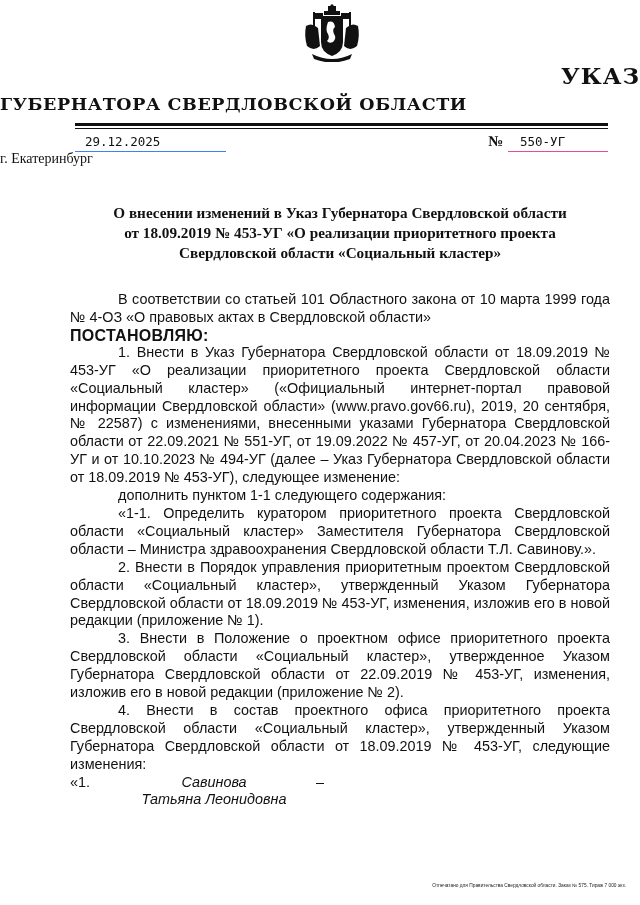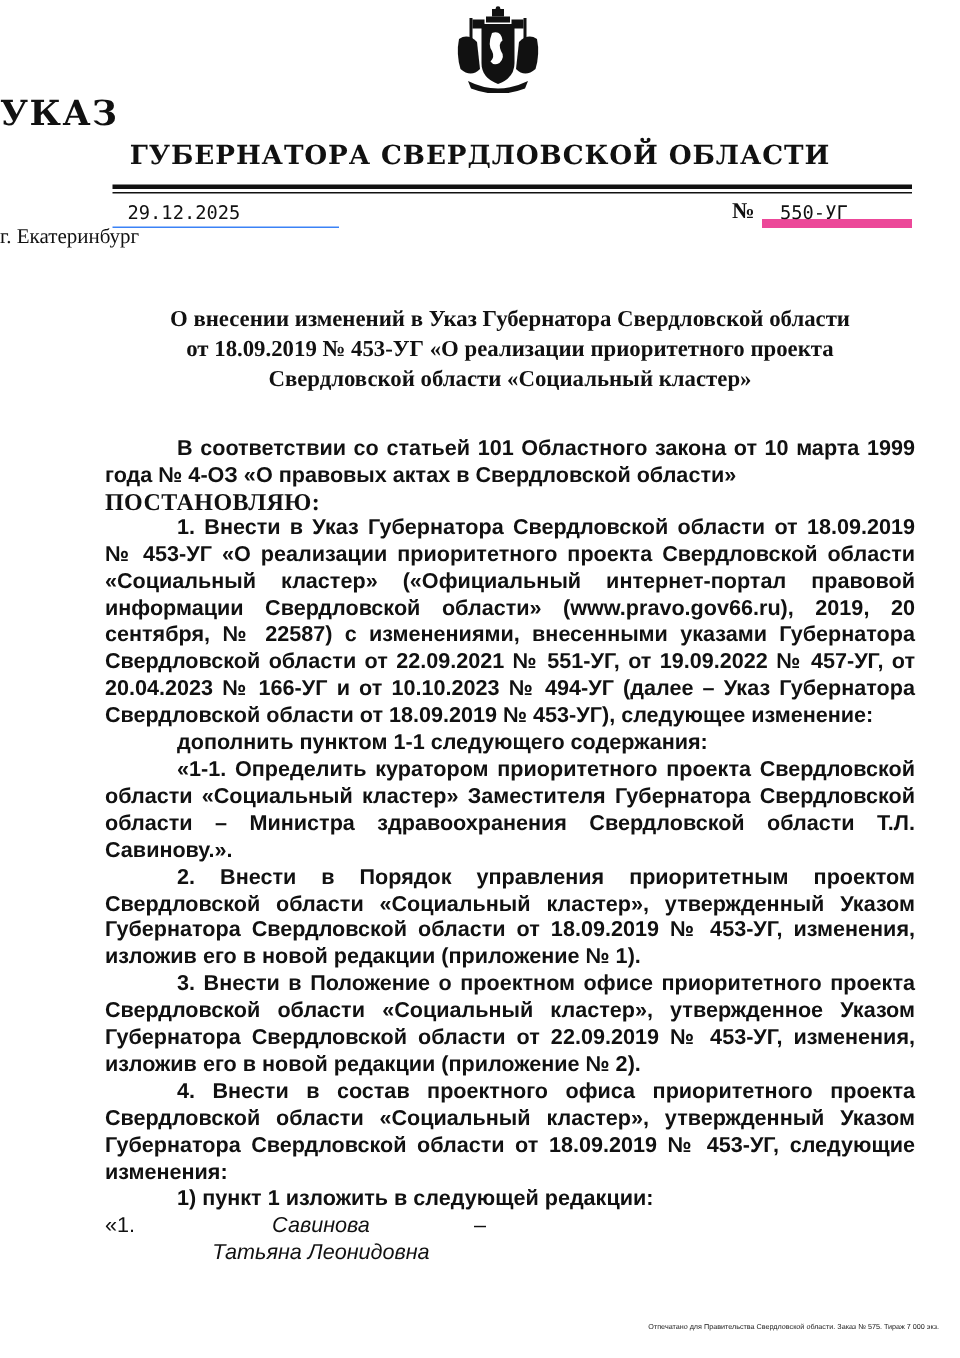--- a/index.html
+++ b/index.html
@@ -1,37 +1,37 @@
 <!DOCTYPE html>
 <html><head>
 <meta charset="utf-8">
 <style>
   html, body { margin: 0; padding: 0; background: #ffffff; }
   body { width: 640px; height: 905px; position: relative; overflow: hidden; color: #111; }
   .page { position: absolute; left: 0; top: 0; width: 640px; height: 905px; }
   .emblem { position: absolute; left: 304px; top: 4px; width: 56px; height: 58px; }
-  .title-main { position: absolute; left: 0; width: 640px; top: 62px; text-align: left;
+  .title-main { position: absolute; left: 0; width: 640px; top: 62px; text-align: right;
     font-family: "DejaVu Serif", serif; font-weight: bold; font-size: 23px; letter-spacing: 1px; }
-  .title-sub { position: absolute; left: 0; width: 640px; top: 94px; text-align: center;
+  .title-sub { position: absolute; left: 0; width: 640px; top: 94px; 
     font-family: "DejaVu Serif", serif; font-weight: bold; font-size: 17.5px; letter-spacing: 0.6px; }
   .rule-thick { position: absolute; left: 75px; width: 533px; top: 123px; height: 3px; background: #111; }
   .rule-thin { position: absolute; left: 75px; width: 533px; top: 128px; height: 1px; background: #111; }
   .date { position: absolute; left: 75px; top: 134px; width: 151px; border-bottom: 1px solid #3b82f6;
     font-family: "DejaVu Sans Mono", monospace; font-size: 12.5px; padding-left: 10px; box-sizing: border-box; height: 18px; }
   .num-label { position: absolute; left: 488px; top: 133px; font-family: "Liberation Serif", serif; font-weight: bold; font-size: 15px; }
-  .num { position: absolute; left: 508px; top: 134px; width: 100px; border-bottom: 6px solid #ec4899;
+  .num { position: absolute; left: 508px; top: 134px; width: 100px; border-bottom: 1px solid #ec4899;
     font-family: "DejaVu Sans Mono", monospace; font-size: 12.5px; padding-left: 12px; box-sizing: border-box; height: 18px; }
   .city { position: absolute; left: 0; width: 584px; top: 151px; text-align: left;
     font-family: "Liberation Serif", serif; font-size: 14px; }
   .heading { position: absolute; left: 60px; width: 560px; top: 203px; text-align: center;
     font-family: "Liberation Serif", serif; font-weight: bold; font-size: 15.2px; line-height: 20px; }
   .body { position: absolute; left: 70px; width: 540px; top: 291px;
     font-family: "Liberation Sans", sans-serif; font-size: 14.4px; line-height: 17.9px; text-align: justify; }
-  .body p { margin: 0; text-indent: 48px; font-weight: bold; }
-  .body .decree { font-family: Liberation Serif, serif; font-weight: bold; font-size: 16px; text-indent: 0; letter-spacing: 0.3px; line-height: 17px; }
+  .body p { margin: 0; text-indent: 48px; }
+  .body .decree { font-family: Liberation Sans, sans-serif; font-weight: bold; font-size: 16px; text-indent: 0; letter-spacing: 0.3px; line-height: 17px; }
   .member { position: relative; height: 72px; margin-top: 0; }
   .member .m-num { position: absolute; left: 0; top: 0; }
   .member .m-name { position: absolute; left: 54px; top: 0; width: 180px; text-align: center; font-style: italic; }
   .member .m-dash { position: absolute; left: 246px; top: 0; }
   .member .m-pos { position: absolute; left: 275px; top: 0; width: 268px; text-align: left; }
   .footer { position: absolute; right: 14px; top: 883px; font-family: "Liberation Sans", sans-serif; font-size: 4.8px; color: #222; }
 </style>
 </head>
 <body>
 
@@ -77,21 +77,20 @@
 
   <div class="body">
     <p>В соответствии со статьей 101 Областного закона от 10 марта 1999 года № 4-ОЗ «О правовых актах в Свердловской области»</p>
     <p class="decree">ПОСТАНОВЛЯЮ:</p>
     <p>1. Внести в Указ Губернатора Свердловской области от 18.09.2019 № 453-УГ «О реализации приоритетного проекта Свердловской области «Социальный кластер» («Официальный интернет-портал правовой информации Свердловской области» (www.pravo.gov66.ru), 2019, 20 сентября, № 22587) с изменениями, внесенными указами Губернатора Свердловской области от 22.09.2021 № 551-УГ, от 19.09.2022 № 457-УГ, от 20.04.2023 № 166-УГ и от 10.10.2023 № 494-УГ (далее – Указ Губернатора Свердловской области от 18.09.2019 № 453-УГ), следующее изменение:</p>
     <p>дополнить пунктом 1-1 следующего содержания:</p>
     <p>«1-1. Определить куратором приоритетного проекта Свердловской области «Социальный кластер» Заместителя Губернатора Свердловской области – Министра здравоохранения Свердловской области Т.Л. Савинову.».</p>
     <p>2. Внести в Порядок управления приоритетным проектом Свердловской области «Социальный кластер», утвержденный Указом Губернатора Свердловской области от 18.09.2019 № 453-УГ, изменения, изложив его в новой редакции (приложение № 1).</p>
     <p>3. Внести в Положение о проектном офисе приоритетного проекта Свердловской области «Социальный кластер», утвержденное Указом Губернатора Свердловской области от 22.09.2019 № 453-УГ, изменения, изложив его в новой редакции (приложение № 2).</p>
     <p>4. Внести в состав проектного офиса приоритетного проекта Свердловской области «Социальный кластер», утвержденный Указом Губернатора Свердловской области от 18.09.2019 № 453-УГ, следующие изменения:</p>
-    <p>1) пункт 1 изложить в следующей редакции:</p>
 
     <div class="member">
       <span class="m-num">«1.</span>
       <span class="m-name">
         <span>Савинова</span><br>
         <span>Татьяна Леонидовна</span>
       </span>
       <span class="m-dash">–</span>
     </div>
   </div>

